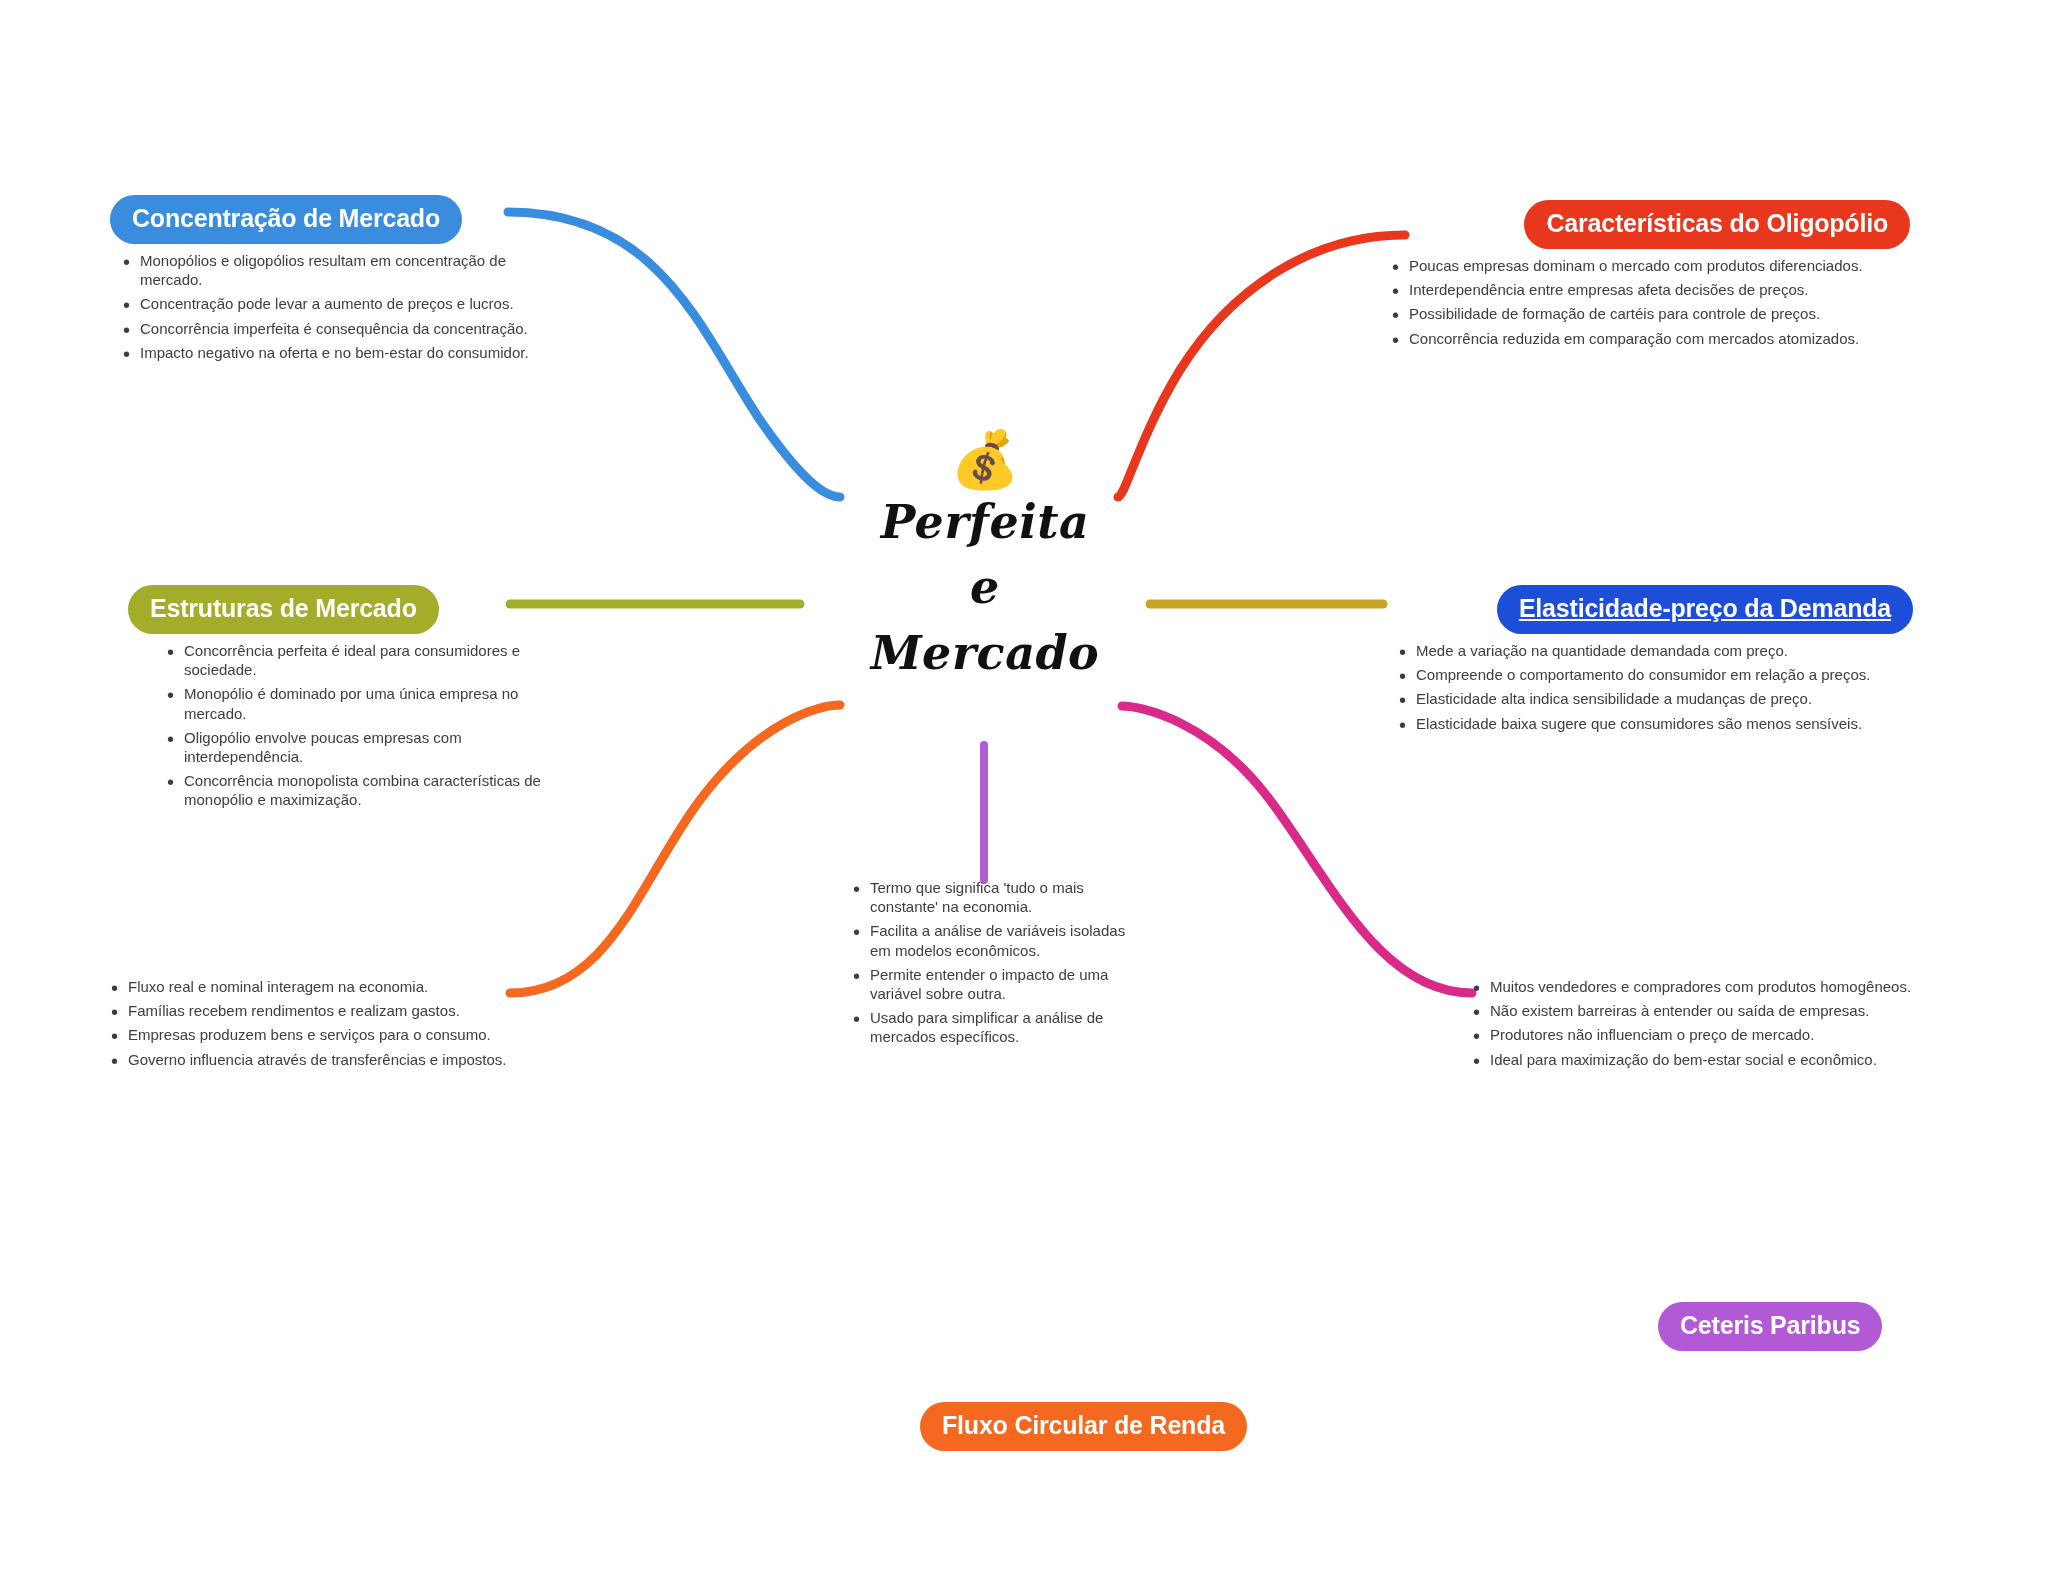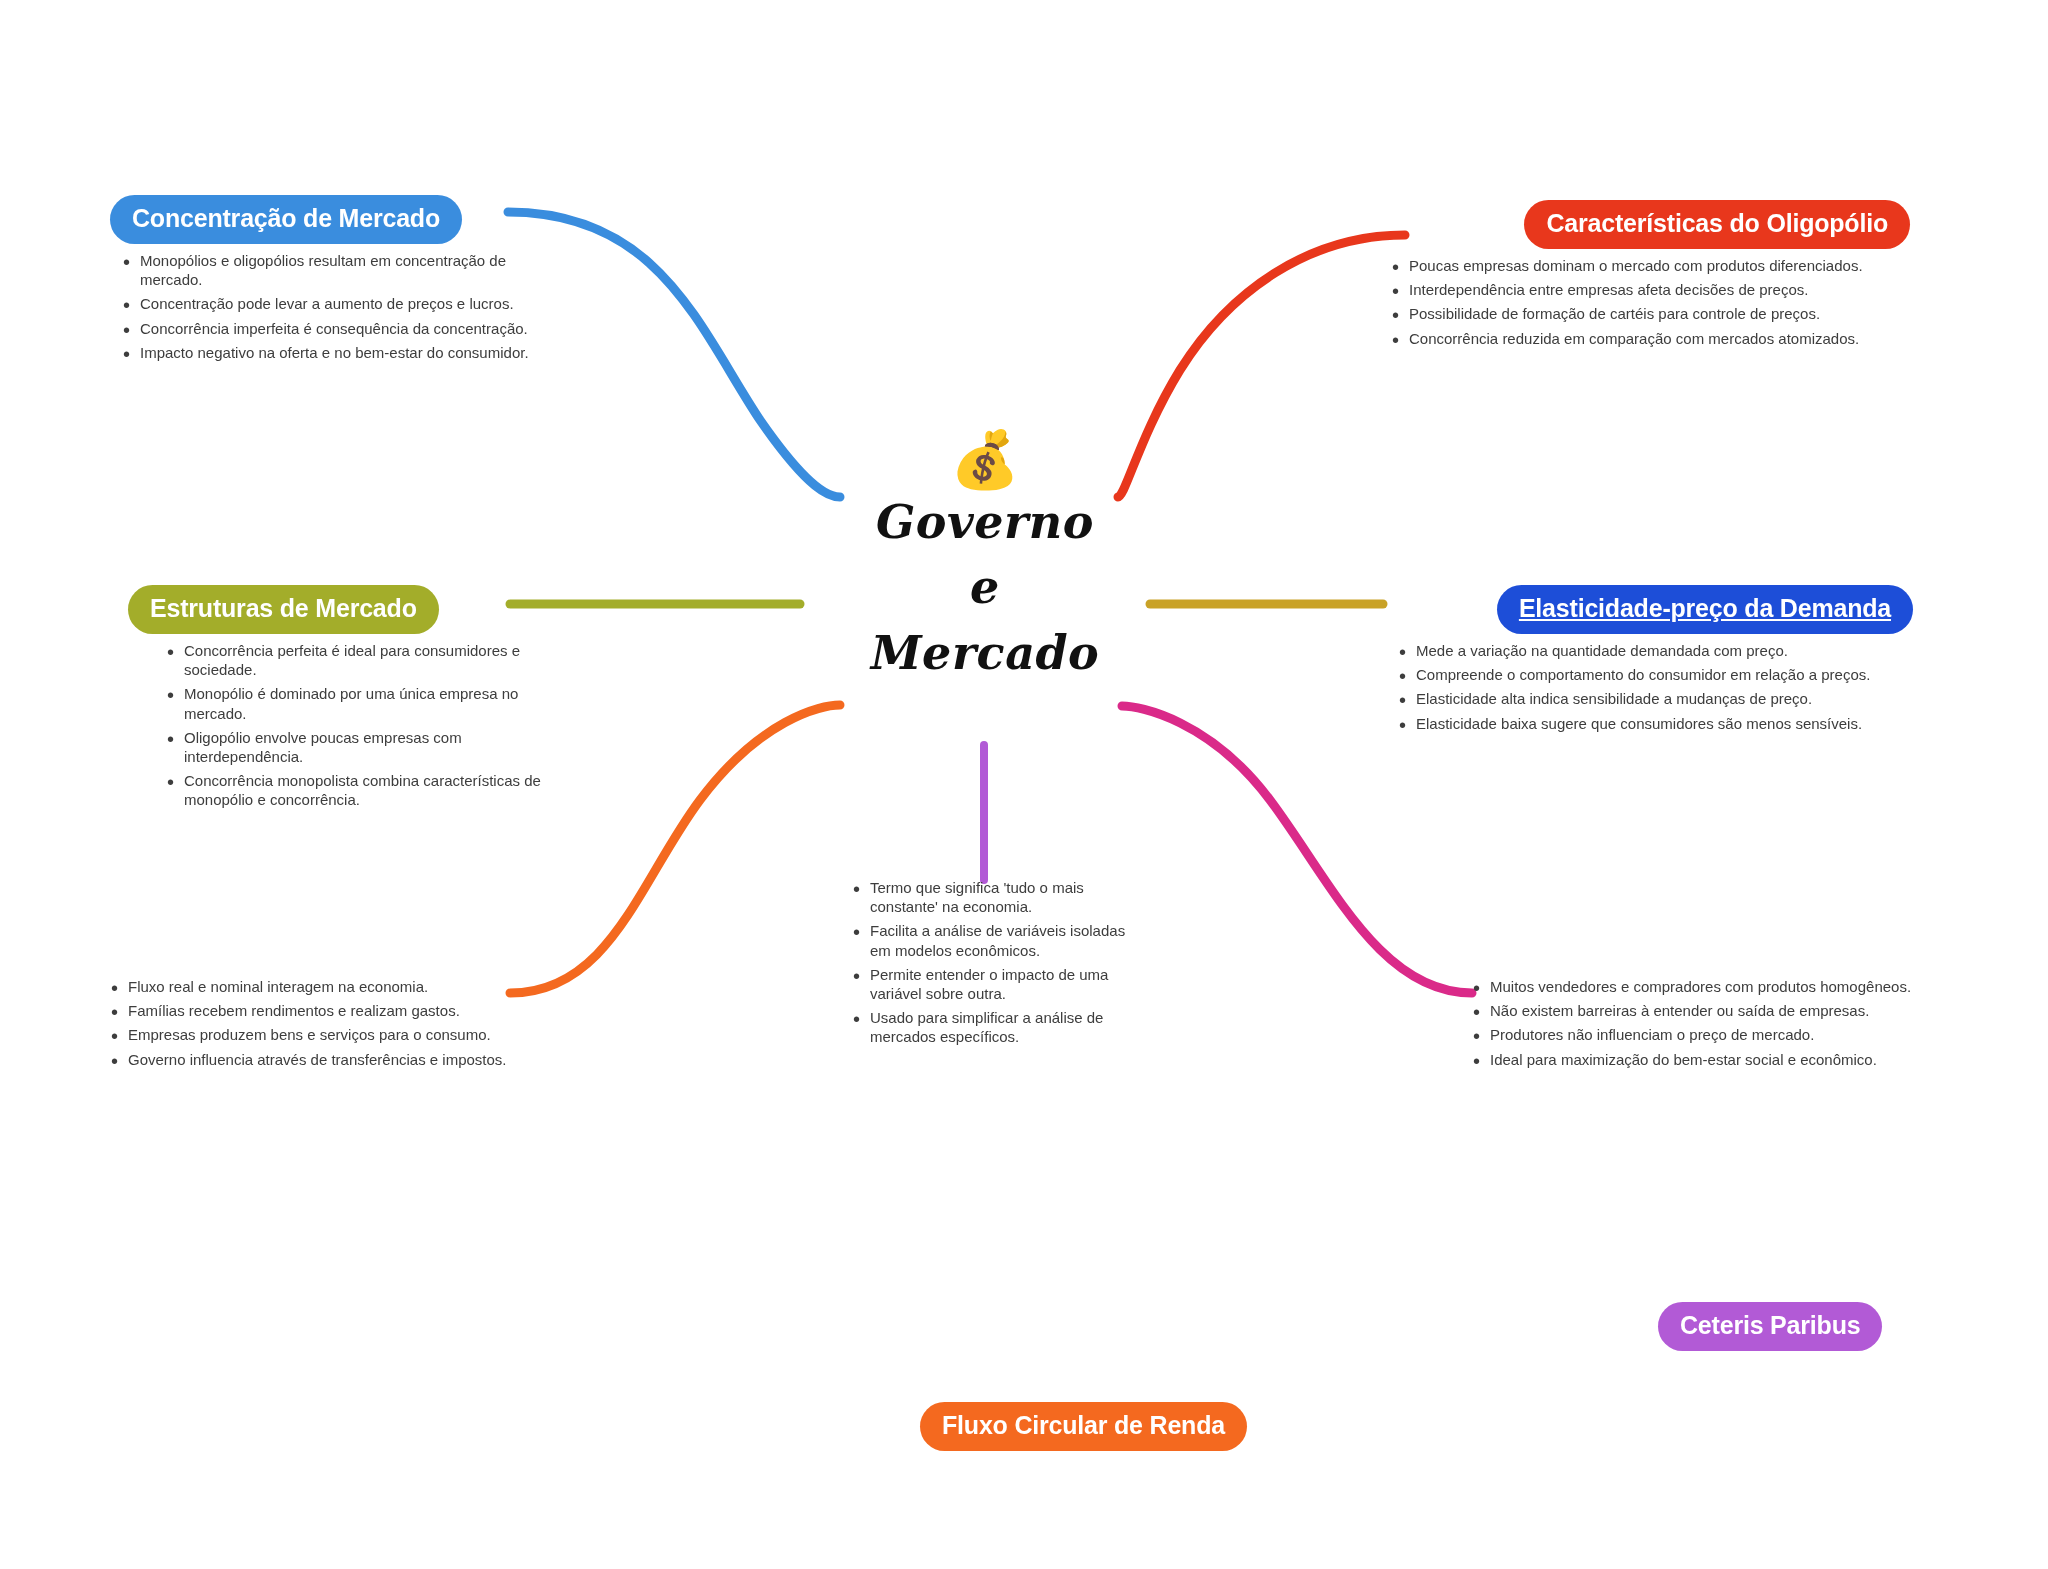--- a/index.html
+++ b/index.html
@@ -113,21 +113,21 @@
     <path d="M 510,993 C 610,993 640,880 700,800 C 760,720 820,705 840,705" fill="none" stroke="#f4691f" stroke-width="9" stroke-linecap="round"></path>
 
     <path d="M 984,745 L 984,880" fill="none" stroke="#b25ad6" stroke-width="8" stroke-linecap="round"></path>
 
     <path d="M 1472,993 C 1380,993 1330,880 1270,800 C 1210,720 1140,706 1122,706" fill="none" stroke="#da2a89" stroke-width="9" stroke-linecap="round"></path>
   </svg>
 
   <div class="center">
     <span class="bag-icon">💰</span>
     <div class="center-title">
-      <span>Governo</span>
+      <span>Perfeita</span>
       <span>e</span>
       <span>Mercado</span>
     </div>
   </div>
 
   <div class="branch" id="b-concentracao">
     <div class="pill-row">
       <div class="pill" style="background: rgb(58, 141, 222);">Concentração de Mercado</div>
     </div>
     <ul class="bullets">
@@ -151,21 +151,21 @@
   </div>
 
   <div class="branch" id="b-estruturas">
     <div class="pill-row">
       <div class="pill" style="background: rgb(163, 173, 42);">Estruturas de Mercado</div>
     </div>
     <ul class="bullets">
       <li>Concorrência perfeita é ideal para consumidores e sociedade.</li>
       <li>Monopólio é dominado por uma única empresa no mercado.</li>
       <li>Oligopólio envolve poucas empresas com interdependência.</li>
-      <li>Concorrência monopolista combina características de monopólio e concorrência.</li>
+      <li>Concorrência monopolista combina características de monopólio e maximização.</li>
     </ul>
   </div>
 
   <div class="branch" id="b-elasticidade">
     <div class="pill-row right">
       <div class="pill" style="background: #1d4ed8; text-decoration: underline;">Elasticidade-preço da Demanda</div>
     </div>
     <ul class="bullets">
       <li>Mede a variação na quantidade demandada com preço.</li>
       <li>Compreende o comportamento do consumidor em relação a preços.</li>

